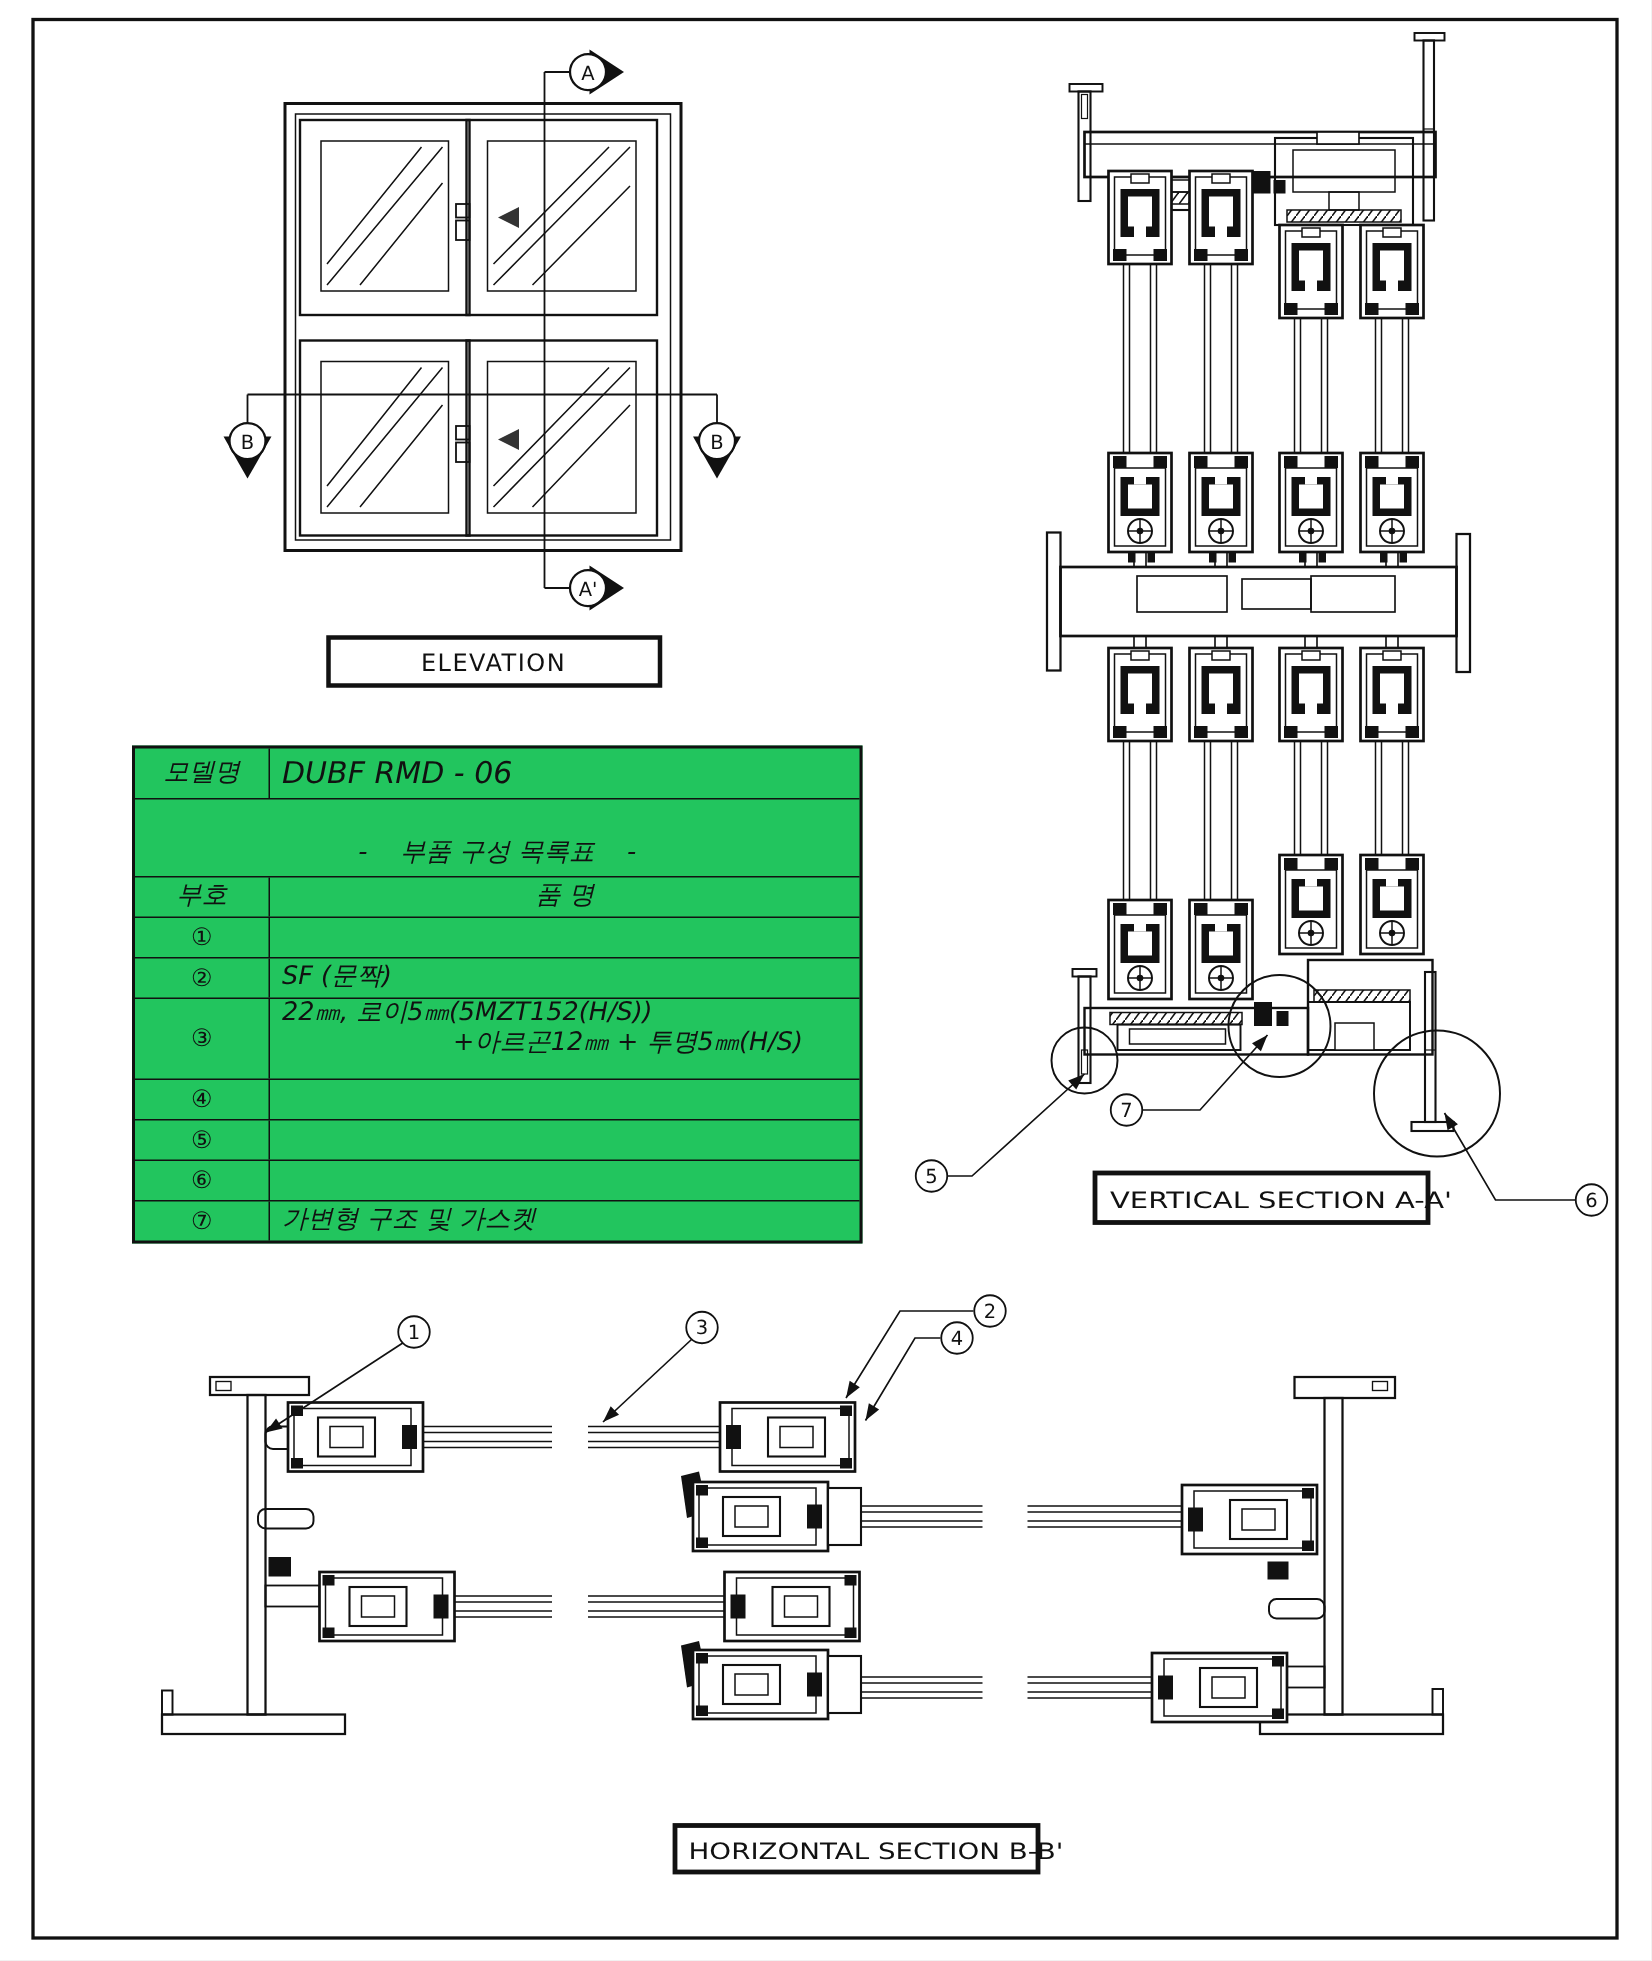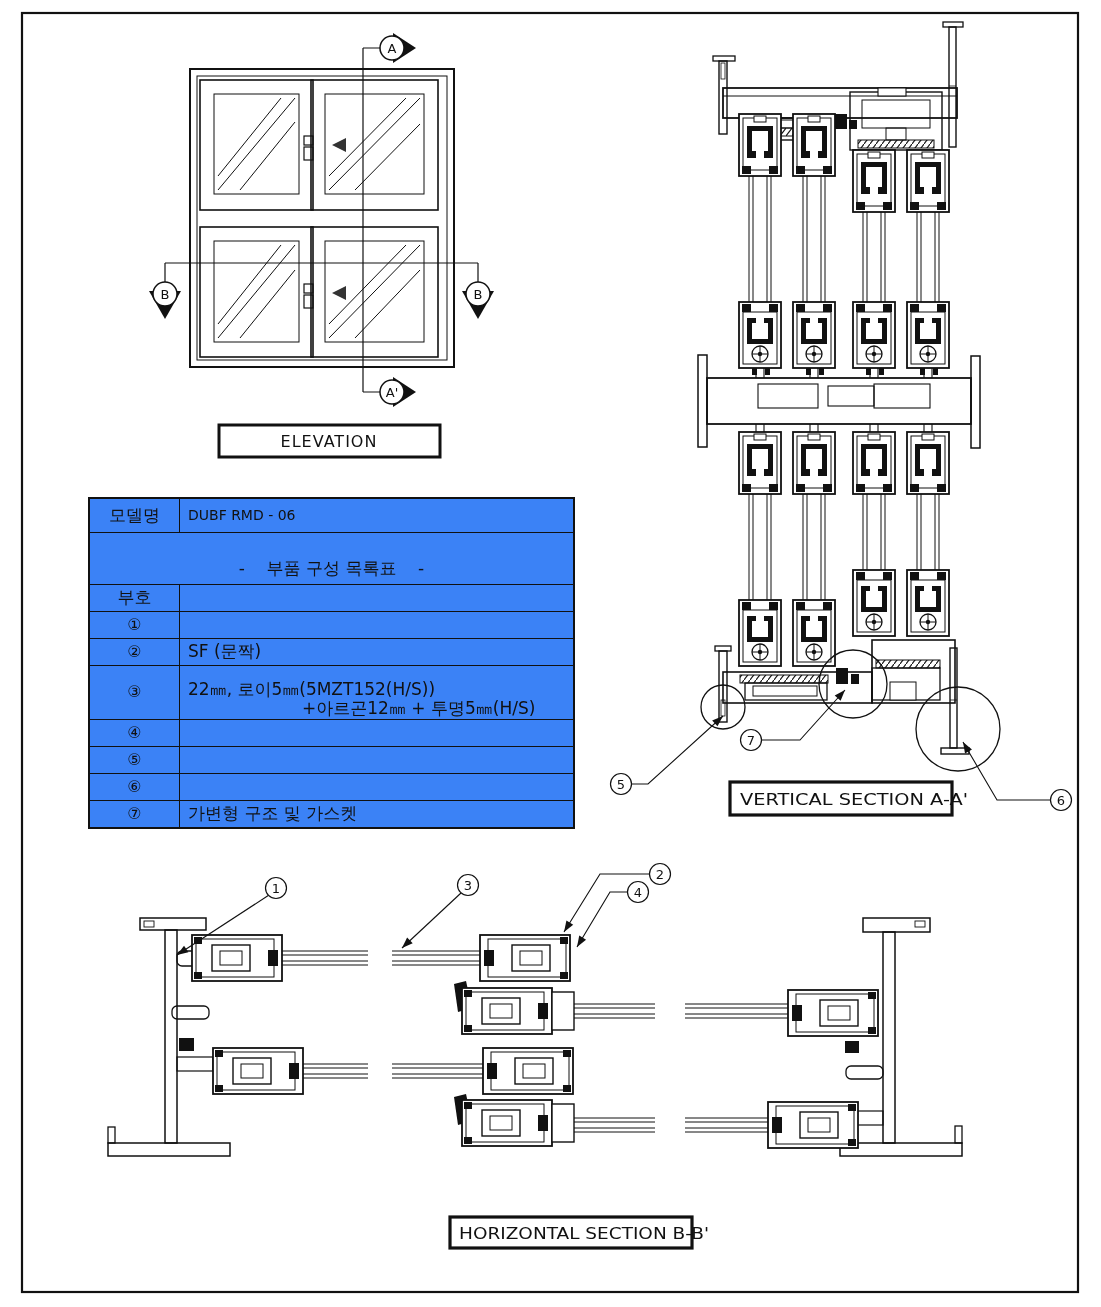--- a/index.html
+++ b/index.html
@@ -3,35 +3,35 @@
 <meta charset="utf-8">
 <style>
   html,body{margin:0;padding:0;background:#e8e8e8;}
   .page{position:relative;width:1101px;height:1307px;background:#fff;overflow:hidden;
         font-family:"DejaVu Sans",sans-serif;color:#111;}
   svg{position:absolute;left:0;top:0;}
   svg text{font-family:"DejaVu Sans",sans-serif;fill:#111;}
   .cad{stroke:#111;fill:none;}
   
   .tbl{position:absolute;left:88px;top:497px;width:483px;border:2px solid #111;
-       background:#3b82f6;font-size:17px;line-height:1.15;}
+       background:#22c55e;font-size:17px;line-height:1.15;font-style:italic;}
   .tr{display:flex;border-top:1.5px solid #111;box-sizing:border-box;}
   .tr:first-child{border-top:none;}
   .c1{width:90px;border-right:1.5px solid #111;display:flex;align-items:center;
       justify-content:center;box-sizing:border-box;flex:none;}
   .c2{flex:1;display:flex;align-items:center;padding-left:8px;box-sizing:border-box;
       white-space:pre;overflow:hidden;}
   .c2.center{justify-content:center;padding-left:0;}
   .cfull{flex:1;display:flex;align-items:flex-end;justify-content:center;
          padding-bottom:5px;white-space:pre;}
   .h33{height:33px}.h30{height:30px}.h52{height:52px}.h27{height:27px}.h54{height:54px}
   .num{font-size:16px;}
-  .two{flex-direction:column;align-items:stretch;justify-content:flex-end;}
+  .two{flex-direction:column;align-items:stretch;justify-content:flex-start;}
   .two .l2{padding-left:114px;}
-  .val{font-size:14px;}
+  .val{font-size:20px;}
 </style>
 </head>
 <body>
 
 <div class="page">
 
 <svg width="1101" height="1307" viewBox="0 0 1101 1307">
   <defs>
     <pattern id="hatch" width="6" height="8" patternUnits="userSpaceOnUse">
       <path d="M0,8 L6,0" stroke="#111" stroke-width="1.1"></path>
@@ -335,20 +335,21 @@
 <div class="tbl">
   <div class="tr h33">
     <div class="c1">모델명</div>
     <div class="c2 val">DUBF RMD - 06</div>
   </div>
   <div class="tr h52">
     <div class="cfull">-    부품 구성 목록표    -</div>
   </div>
   <div class="tr h27">
     <div class="c1">부호</div>
+    <div class="c2 center">품 명</div>
   </div>
   <div class="tr h27">
     <div class="c1 num">①</div>
   </div>
   <div class="tr h27">
     <div class="c1 num">②</div>
     <div class="c2">SF (문짝)</div>
   </div>
   <div class="tr h54">
     <div class="c1 num">③</div>

